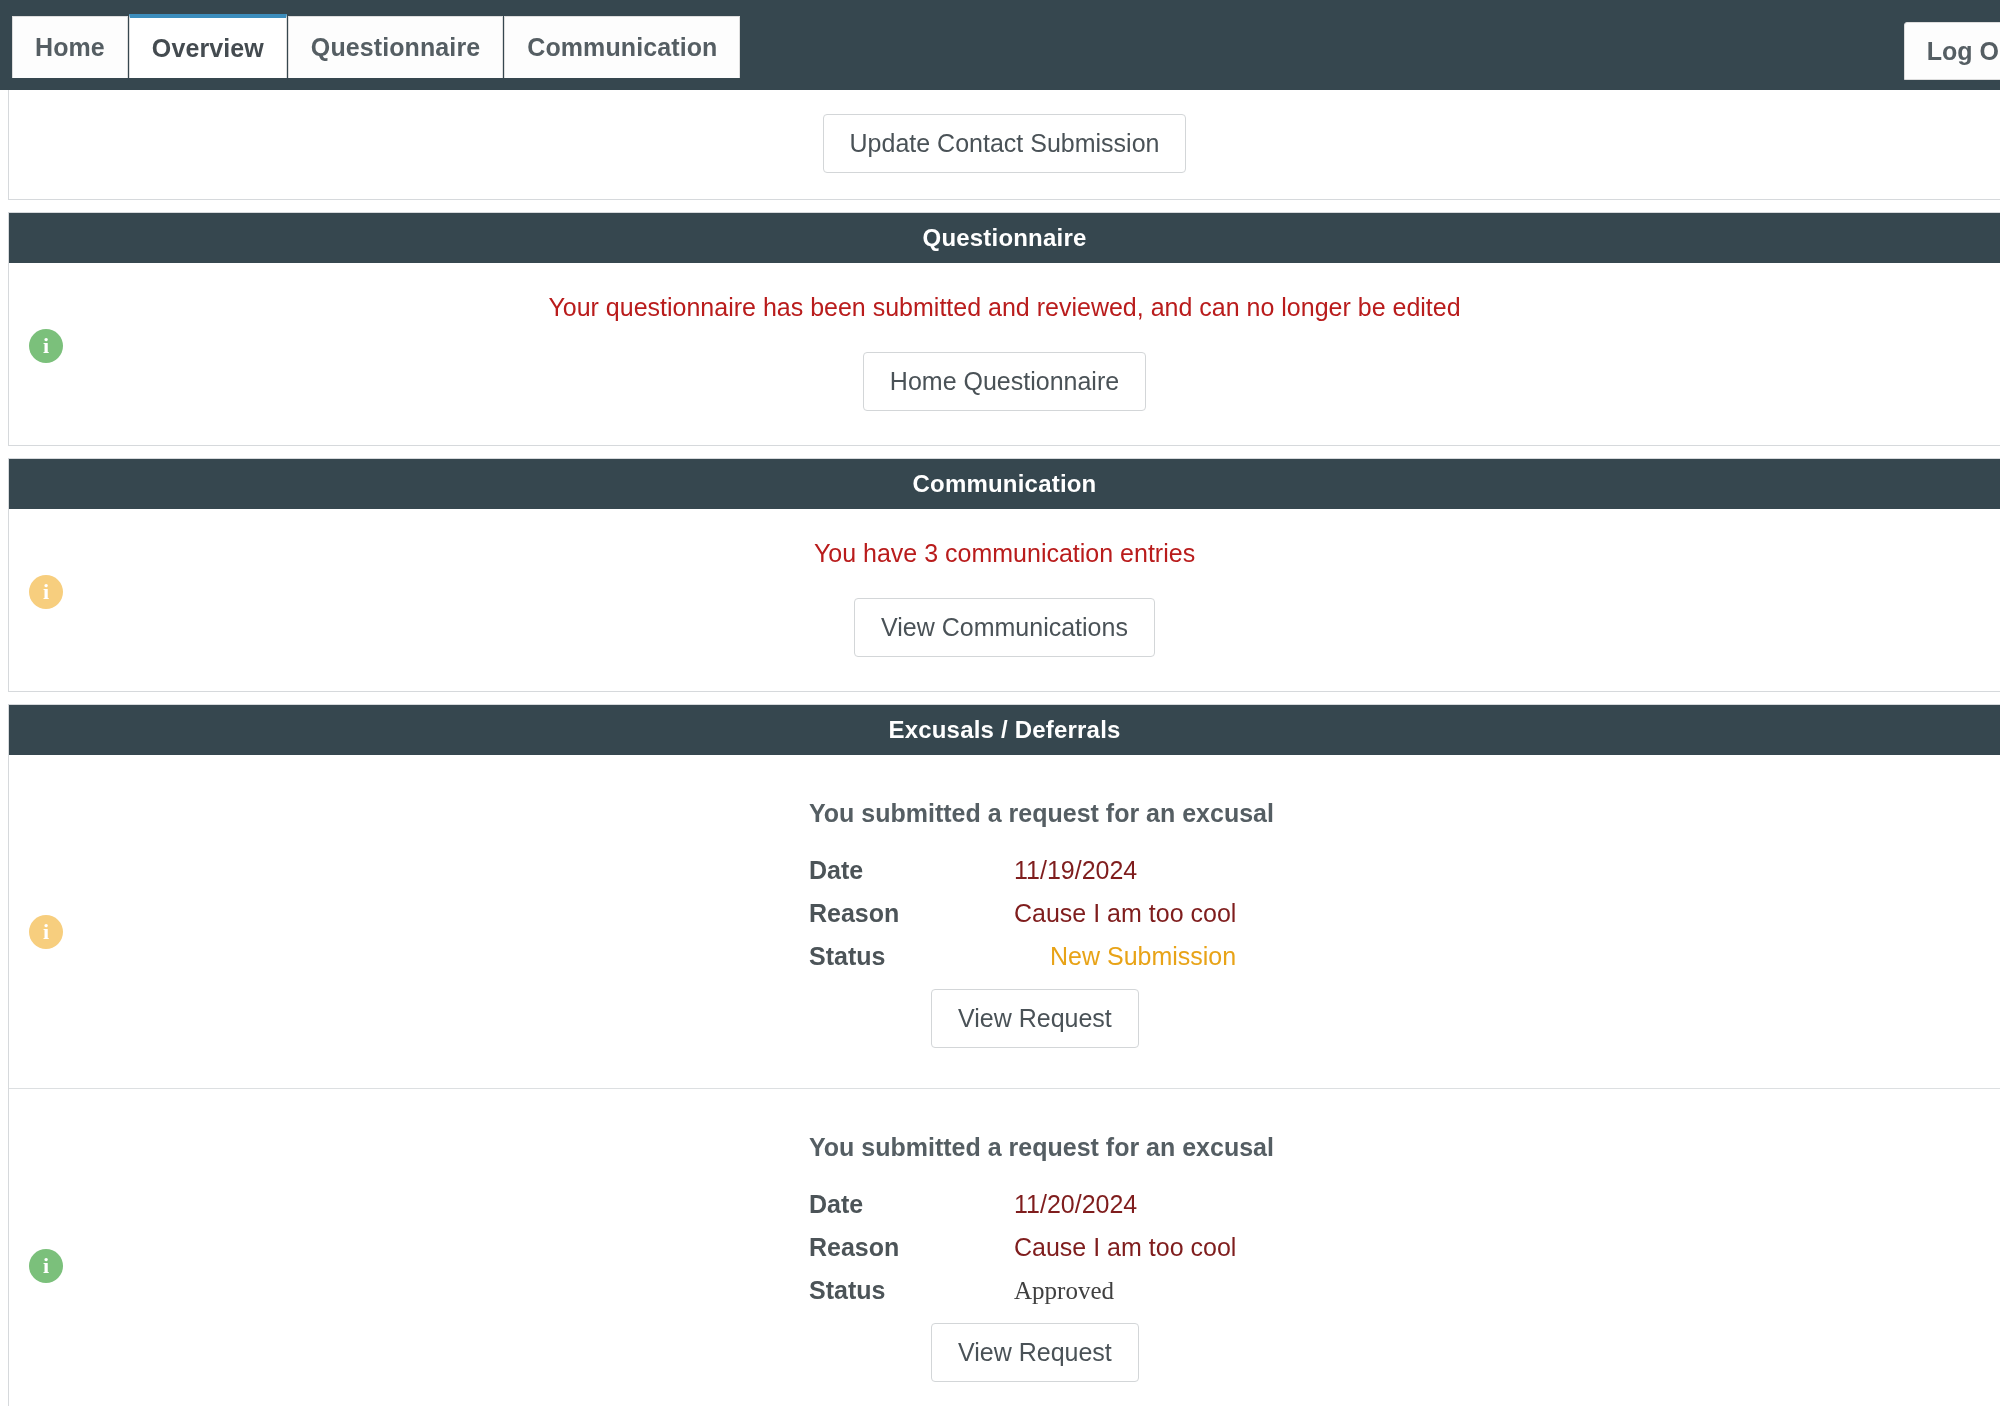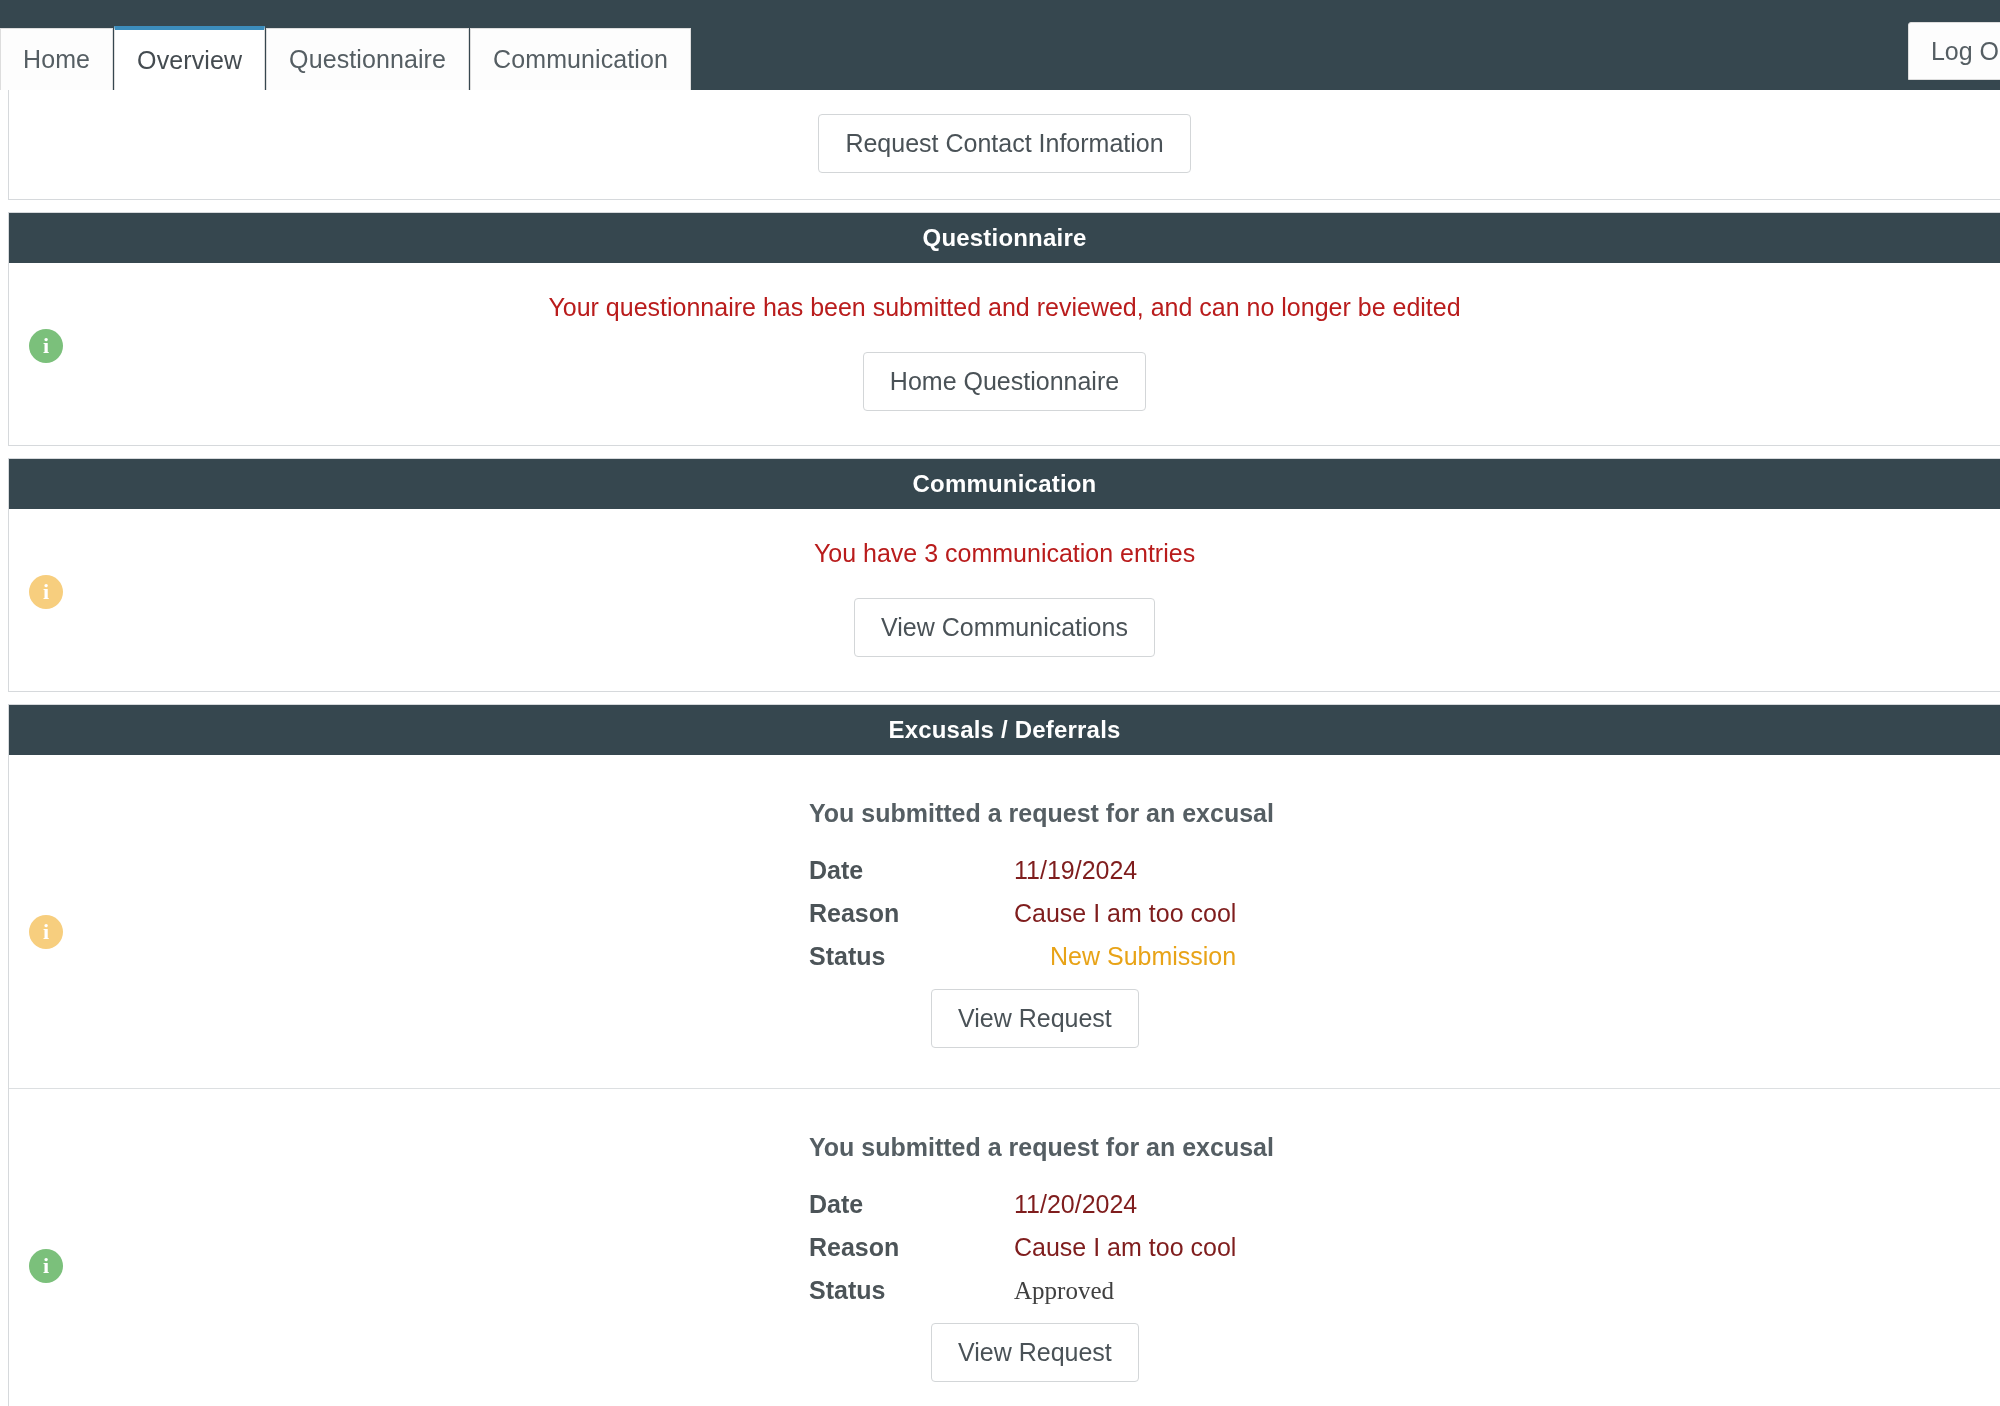--- a/index.html
+++ b/index.html
@@ -13,21 +13,22 @@
     -webkit-font-smoothing: antialiased;
   }
 
   
   .navbar {
     position: relative;
     height: 90px;
     background: #36474f;
     display: flex;
     align-items: flex-end;
-    padding: 0;
+    padding: 12px;
+    font-weight: bold;
   }
 
   .tabs {
     display: flex;
     align-items: flex-end;
     height: 100%;
   }
 
   .tab {
     background: #fdfdfd;
@@ -214,21 +215,21 @@
   </div>
 
   <div class="logout-wrap">
     <div class="logout-btn">
       <span>Log O</span>
     </div>
   </div>
 </div>
 
 <div class="contact-panel">
-  <button class="btn">Request Contact Information</button>
+  <button class="btn">Update Contact Submission</button>
 </div>
 
 <div class="panel">
   <div class="panel-head">Questionnaire</div>
   <div class="panel-body">
     <div class="info-icon green" style="top:66px;">
       <span>i</span>
     </div>
     <div class="centered-col">
       <div class="msg">Your questionnaire has been submitted and reviewed, and can no longer be edited</div>

